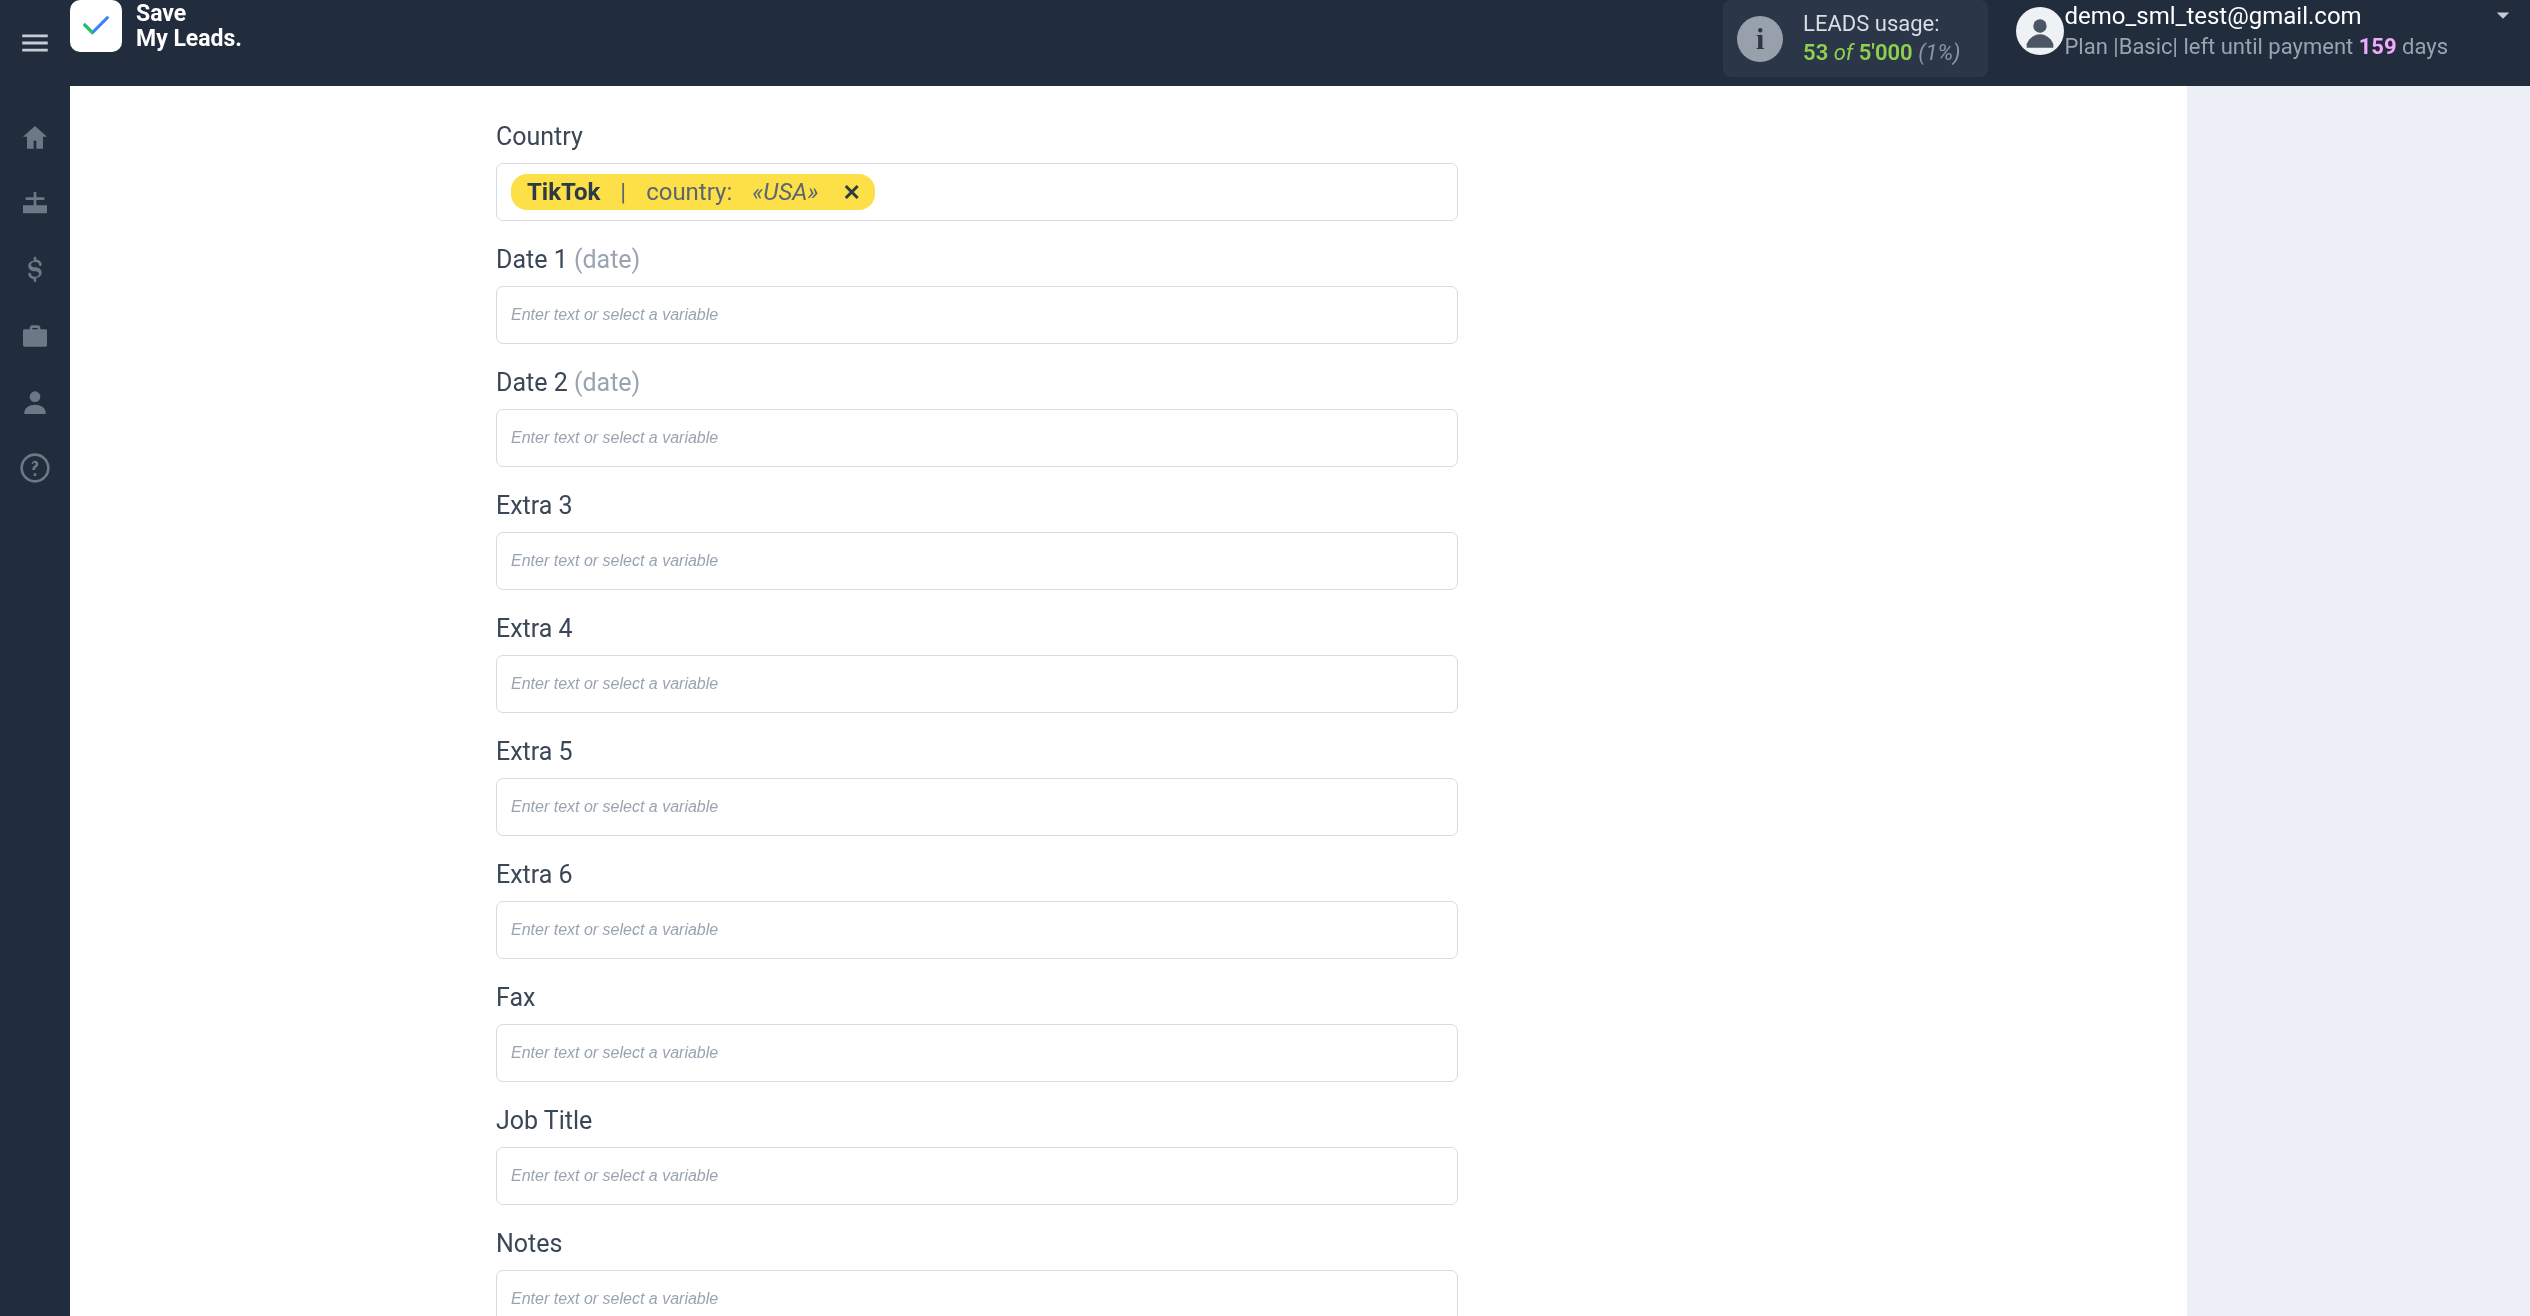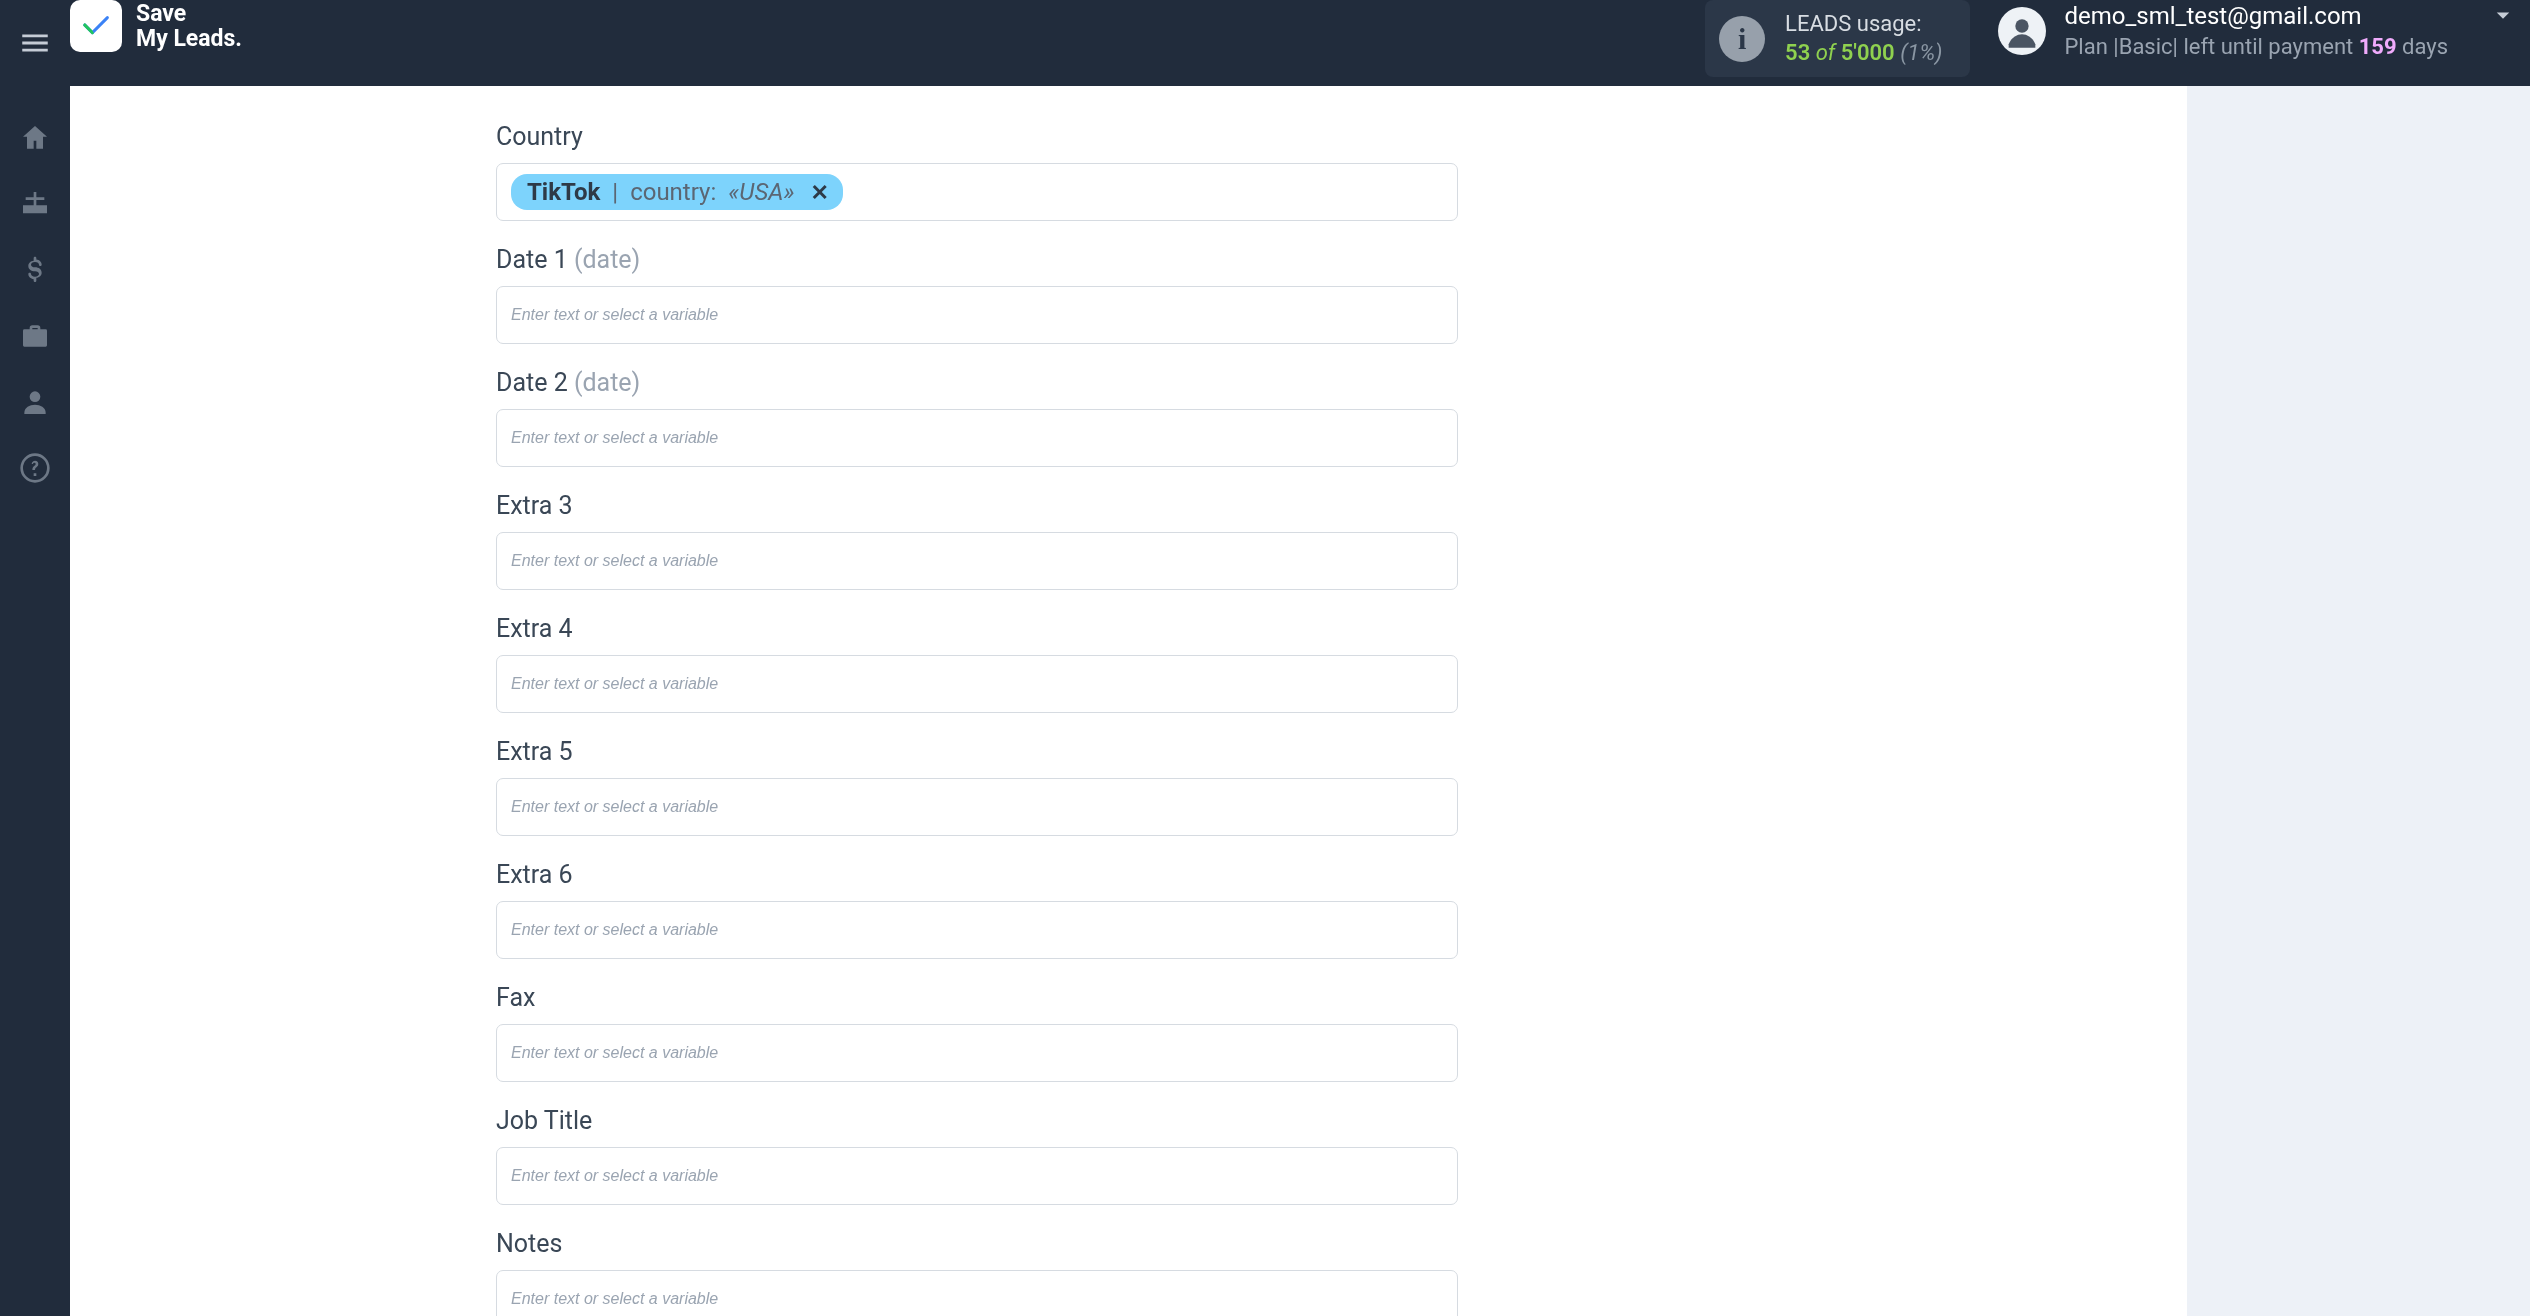--- a/index.html
+++ b/index.html
@@ -64,21 +64,21 @@
     font-size: 30px;
     font-family: Georgia, serif;
   }
   .usage-text { font-size: 22px; line-height: 1.3; }
   .usage-label { color: #d8dde3; }
   .usage-line2 .used { color: #8fd14f; font-weight: 600; }
   .usage-line2 .of { color: #8fd14f; font-style: italic; }
   .usage-line2 .total { color: #8fd14f; font-weight: 600; }
   .usage-line2 .pct { color: #8a96a3; font-style: italic; }
   .account-box {
-    display: flex; align-items: center; gap: 18px;
+    display: flex; align-items: center; 
     cursor: pointer;
   }
   .avatar {
     width: 48px; height: 48px;
     border-radius: 50%;
     background: #eef2f6;
     display: flex; align-items: center; justify-content: center;
   }
   .avatar svg { width: 40px; height: 40px; fill: #4b5563; }
   .account-text { line-height: 1.35; }
@@ -144,26 +144,26 @@
     border: none; outline: none;
     width: 100%;
     font-size: 16px;
     color: #ef4444;
     background: transparent;
     font-style: italic;
   }
   .input-shell input::placeholder { color: #9aa4b1; }
   .tag {
     display: inline-flex; align-items: center;
-    background: #7dd3fc;
+    background: #fde047;
     border-radius: 16px;
     padding: 4px 14px 4px 16px;
     font-size: 24px;
     color: #2e3a47;
-    gap: 12px;
+    gap: 20px;
   }
   .tag .source { font-weight: 700; }
   .tag .sep { color: #5b6673; }
   .tag .key { color: #5b6673; }
   .tag .val { font-style: italic; color: #5b6673; }
   .tag .remove {
     font-weight: 700;
     color: #2e3a47;
     cursor: pointer;
     font-size: 22px;

